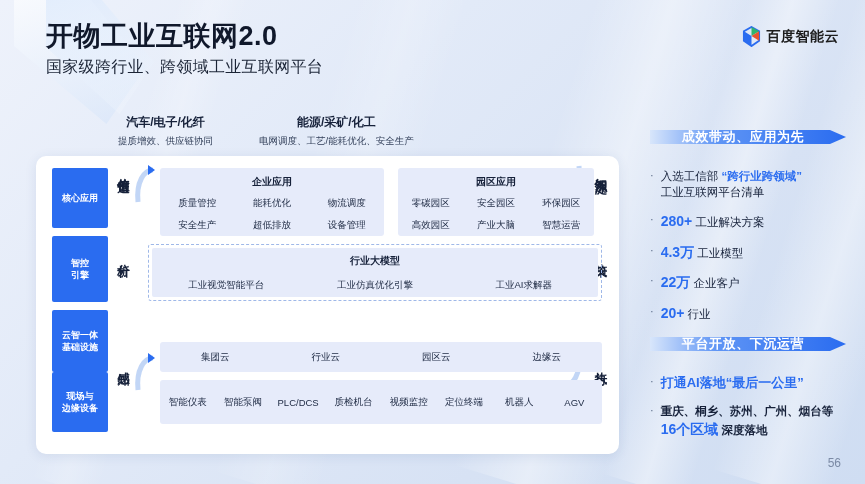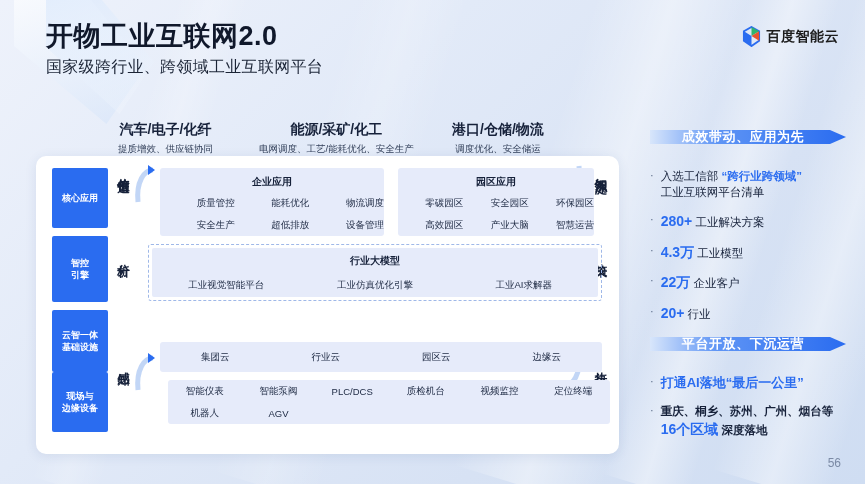--- a/index.html
+++ b/index.html
@@ -42,21 +42,21 @@
     position: absolute; left: 46px; top: 57px;
     font-size: 16px; color: #1b2436; letter-spacing: .3px;
   }
   .brand { position: absolute; right: 26px; top: 26px; display: flex; align-items: center; gap: 6px; }
   .brand-mark { width: 19px; height: 21px; position: relative; }
   .brand-text { font-size: 14px; font-weight: bold; color: #1c1c1c; letter-spacing: .5px; }
 
   
   .industries { position: absolute; left: 0; top: 114px; width: 620px; height: 44px; }
   .ind { position: absolute; text-align: center; }
-  .ind-t { font-size: 14px; font-weight: bold; color: #16213a; white-space: nowrap; margin-top: 7px; }
+  .ind-t { font-size: 12px; font-weight: bold; color: #16213a; white-space: nowrap; }
   .ind-s { font-size: 9.5px; color: #33405a; margin-top: 4px; white-space: nowrap; }
   .ind0 { left: 118px; } .ind1 { left: 259px; } .ind2 { left: 452px; }
 
   
   .card {
     position: absolute; left: 36px; top: 156px; width: 583px; height: 298px;
     background: #ffffff; border-radius: 10px;
     box-shadow: 0 2px 12px rgba(40,70,130,.10);
   }
 
@@ -91,21 +91,21 @@
   .ar-b1 { right: 36px; top: 8px; transform: scaleX(-1); }
   .ar-b2 { right: 36px; top: 196px; transform: scaleX(-1); }
 
   
   .grp {
     position: absolute; background: #e6ebfa; border-radius: 3px;
     padding-top: 7px;
   }
   .grp-title { font-size: 10px; font-weight: bold; color: #16213a; text-align: center; }
   .grp-grid { display: grid; grid-template-columns: repeat(3, 1fr); row-gap: 9px; margin-top: 8px; }
-  .grp-grid span { font-size: 9.5px; color: #212d46; text-align: right; }
+  .grp-grid span { font-size: 9.5px; color: #212d46; text-align: center; }
   .grp-ent { left: 124px; top: 12px; width: 224px; height: 68px; }
   .grp-park{ left: 362px; top: 12px; width: 196px; height: 68px; }
 
   
   .bigmodel {
     position: absolute; left: 112px; top: 88px; width: 454px; height: 57px;
     border: 1px dashed #9fb8e8; border-radius: 3px; padding: 3px;
   }
   .bigmodel-in { width: 100%; height: 100%; background: #e6ebfa; border-radius: 2px; padding-top: 6px; }
   .bm-title { font-size: 10px; font-weight: bold; color: #16213a; text-align: center; }
@@ -113,21 +113,21 @@
   .bm-row span { font-size: 9.5px; color: #212d46; text-align: center; }
 
   
   .row {
     position: absolute; background: #e6ebfa; border-radius: 3px;
     display: grid; align-items: center;
   }
   .row span { font-size: 9.5px; color: #212d46; text-align: center; }
   .row-mid  { left: 124px; top: 152px; width: 442px; height: 27px; grid-template-columns: repeat(6, 1fr); }
   .row-cloud{ left: 124px; top: 186px; width: 442px; height: 30px; grid-template-columns: repeat(4, 1fr); }
-  .row-dev  { left: 132px; top: 224px; width: 442px; height: 44px; grid-template-columns: repeat(6, 1fr); }
+  .row-dev  { left: 124px; top: 224px; width: 442px; height: 44px; grid-template-columns: repeat(8, 1fr); }
 
   
   .banner {
     position: absolute; height: 14px; width: 196px;
     background: linear-gradient(90deg, #d8e6fb 0%, #5f95f5 34%, #2a6cf0 100%);
     clip-path: polygon(0 0, calc(100% - 16px) 0, 100% 50%, calc(100% - 16px) 100%, 0 100%);
     display: flex; align-items: center; justify-content: center;
   }
   .banner span { font-size: 13px; font-weight: bold; color: #fff; letter-spacing: .6px; padding-right: 10px; }
   .ban1 { left: 650px; top: 130px; }
@@ -178,24 +178,20 @@
 </div>
 
 <div class="industries">
   <div class="ind ind0">
     <div class="ind-t">汽车/电子/化纤</div>
     <div class="ind-s">提质增效、供应链协同</div>
   </div>
   <div class="ind ind1">
     <div class="ind-t">能源/采矿/化工</div>
     <div class="ind-s">电网调度、工艺/能耗优化、安全生产</div>
-  </div>
-  <div class="ind ind2">
-    <div class="ind-t">港口/仓储/物流</div>
-    <div class="ind-s">调度优化、安全储运</div>
   </div>
 </div>
 
 <div class="card">
 
   <div class="layer lay0">核心应用</div>
   <div class="layer lay1">智控<br>引擎</div>
   <div class="layer lay2">云智一体<br>基础设施</div>
   <div class="layer lay3">现场与<br>边缘设备</div>
 

